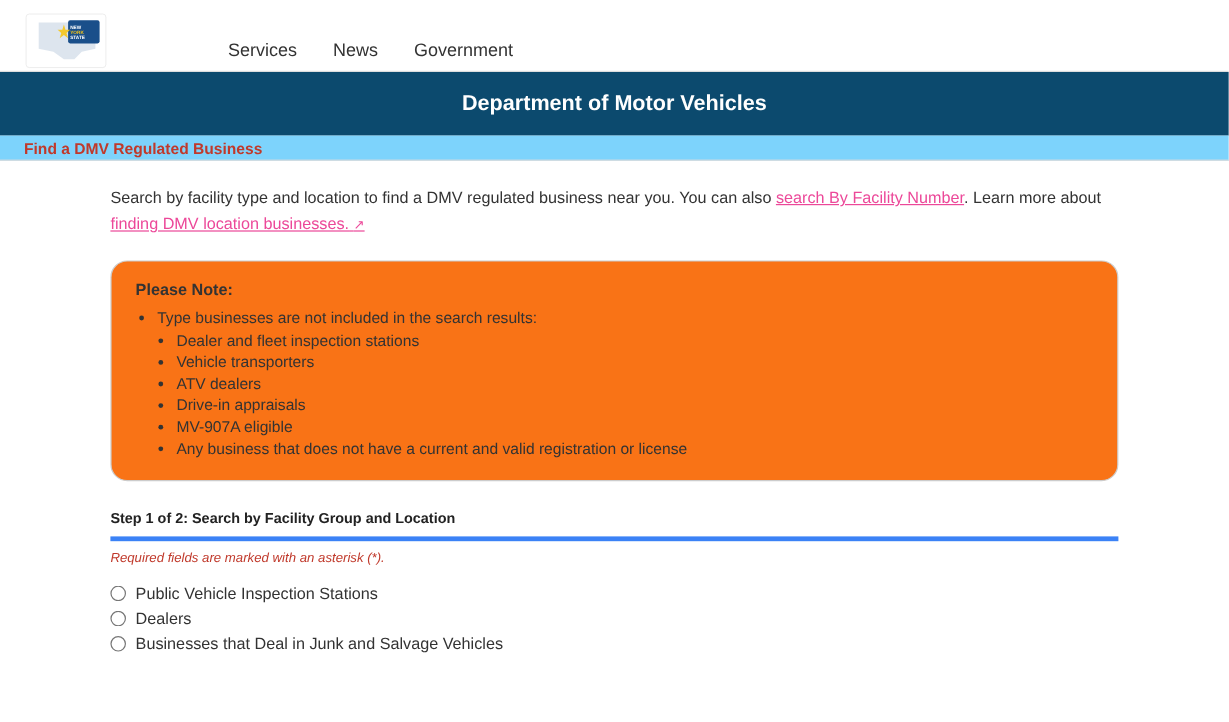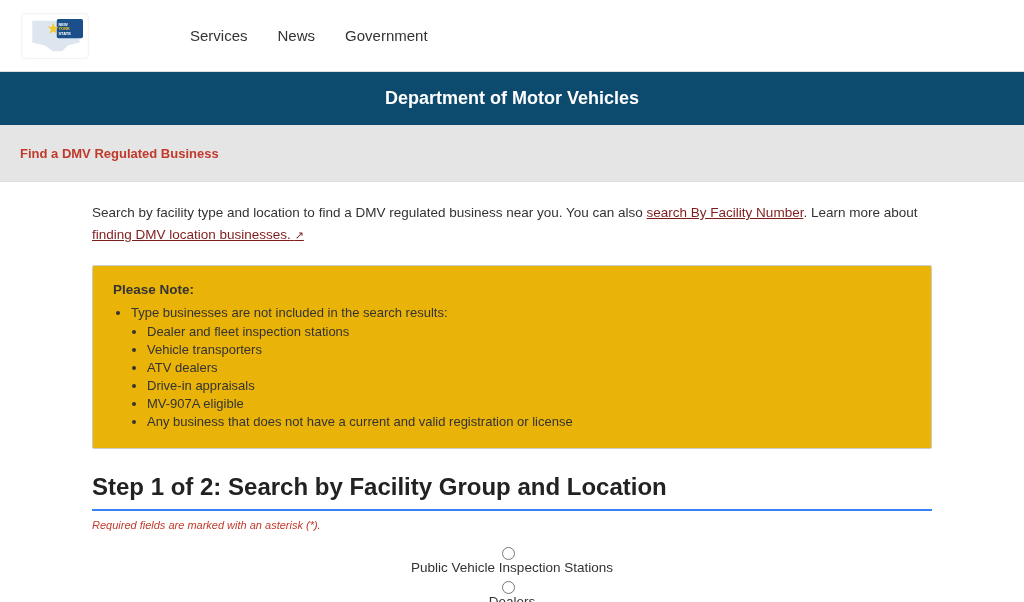--- a/index.html
+++ b/index.html
@@ -1,23 +1,23 @@
 <!DOCTYPE html>
 <html><head>
   <meta charset="utf-8">
   <style>
     * { box-sizing: border-box; margin: 0; padding: 0; }
     body { font-family: Arial, sans-serif; font-size: 14px; color: #333; background: #fff; }
 
     
     .header {
       display: flex;
-      align-items: center;
+      align-items: flex-end;
       padding: 0 20px;
-      height: 72px;
+      height: 60px;
       border-bottom: 1px solid #ddd;
       background: #fff;
     }
     .logo-area {
       display: flex;
       align-items: center;
       margin-right: 30px;
       min-width: 140px;
     }
     .logo-svg {
@@ -42,22 +42,22 @@
       background: #0c4a6e;
       color: #fff;
       text-align: center;
       padding: 16px;
       font-size: 18px;
       font-weight: bold;
     }
 
     
     .breadcrumb-bar {
-      background: #e5e5e5;
-      padding: 20px 20px;
+      background: #7dd3fc;
+      padding: 2px 20px;
       border-bottom: 1px solid #ddd;
     }
     .breadcrumb-link {
       color: #c0392b;
       font-size: 13px;
       font-weight: bold;
       text-decoration: none;
       cursor: pointer;
     }
 
@@ -68,32 +68,32 @@
       padding: 20px 30px 40px;
     }
 
     .intro-text {
       font-size: 13.5px;
       line-height: 1.6;
       margin-bottom: 20px;
       color: #333;
     }
     .link-blue {
-      color: #7f1d1d;
+      color: #ec4899;
       text-decoration: underline;
       cursor: pointer;
     }
 
     
     .note-box {
       border: 1px solid #ccc;
-      border-radius: 2px;
+      border-radius: 14px;
       padding: 16px 20px;
       margin-bottom: 24px;
-      background: #eab308;
+      background: #f97316;
     }
     .note-box .note-title {
       font-weight: bold;
       margin-bottom: 8px;
       font-size: 13.5px;
     }
     .note-box ul {
       margin-left: 18px;
     }
     .note-box ul li {
@@ -104,23 +104,23 @@
     .note-box ul ul {
       margin-left: 16px;
       list-style: circle;
     }
     .note-box ul ul li {
       margin-bottom: 3px;
     }
 
     
     .step-heading {
-      font-size: 24px;
-      font-weight: bold;
-      border-bottom: 2px solid #3b82f6;
+      font-size: 12px;
+      font-weight: bold;
+      border-bottom: 4px solid #3b82f6;
       padding-bottom: 8px;
       margin-bottom: 8px;
       color: #222;
     }
     .required-note {
       color: #c0392b;
       font-style: italic;
       font-size: 11px;
       margin-bottom: 16px;
     }
@@ -137,21 +137,20 @@
     }
     .form-label .asterisk {
       color: #c0392b;
     }
     .radio-option {
       display: flex;
       align-items: center;
       margin-bottom: 6px;
       font-size: 13.5px;
       cursor: pointer;
-      flex-direction: column;
     }
     .radio-option input[type="radio"] {
       margin-right: 8px;
       cursor: pointer;
       accent-color: #154881;
     }
   </style>
 </head>
 <body>
 

